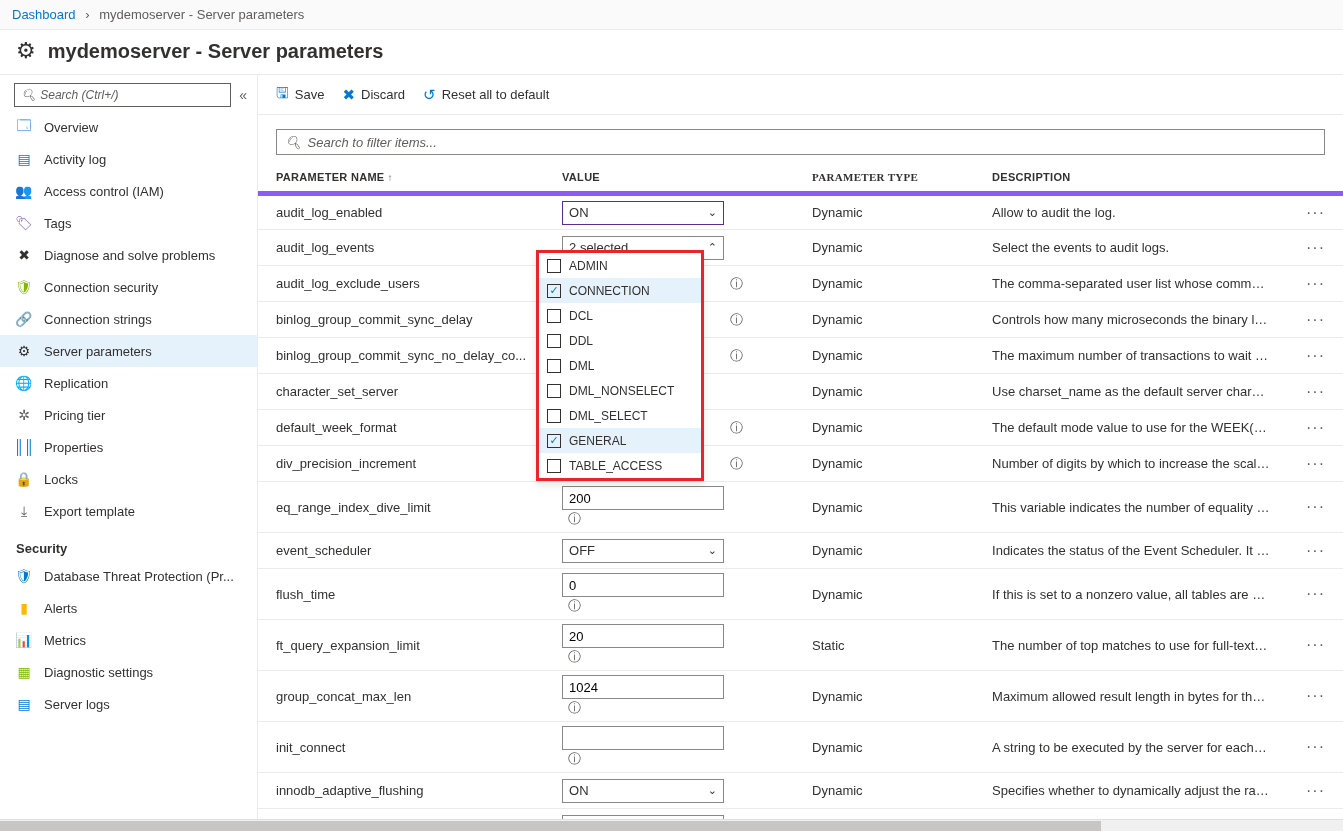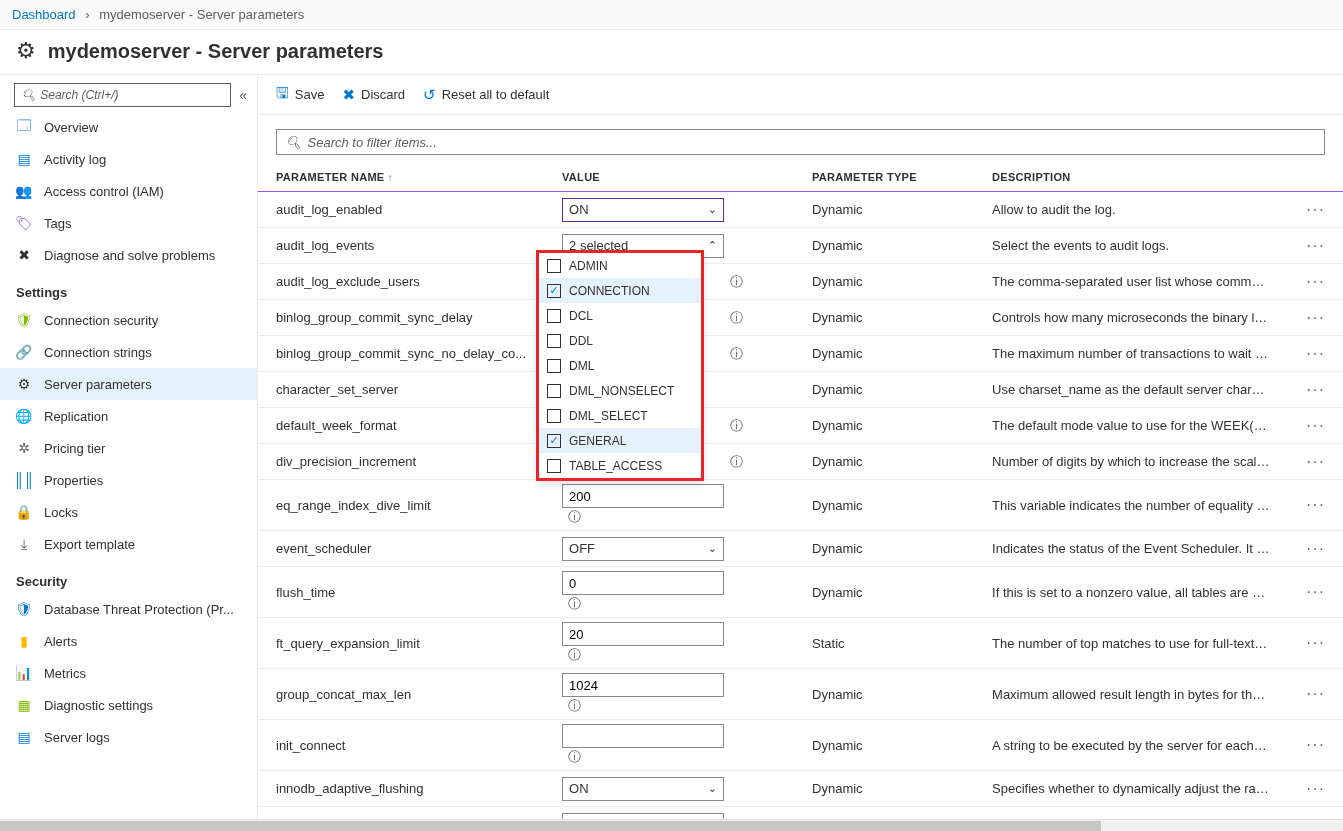--- a/index.html
+++ b/index.html
@@ -33,21 +33,21 @@
   .main { flex: 1; display: flex; flex-direction: column; overflow: hidden; }
   .toolbar { display: flex; align-items: center; height: 40px; gap: 18px; padding: 0 18px; border-bottom: 1px solid #edebe9; }
   .tb-btn { display: flex; align-items: center; gap: 6px; cursor: pointer; color: #323130; }
   .tb-btn .ico { color: #0078d4; font-size: 15px; }
   
   .filter-row { padding: 14px 18px 8px 18px; }
   .filter-input { width: 100%; border: 1px solid #8a8886; height: 26px; padding: 0 8px; display: flex; align-items: center; gap: 6px; color: #605e5c; font-style: italic; background: #fff; }
   
   .table-wrap { flex: 1; overflow: auto; position: relative; }
   table { width: 100%; border-collapse: collapse; }
-  th { text-align: left; font-size: 11px; font-weight: 600; color: #323130; padding: 8px 18px; border-bottom: 1px solid #8b5cf6; text-transform: uppercase; letter-spacing: 0.3px; }
+  th { text-align: left; font-size: 11px; font-weight: 600; color: #323130; padding: 8px 18px; border-bottom: 5px solid #8b5cf6; text-transform: uppercase; letter-spacing: 0.3px; }
   th.sort::after { content: " ↑"; color: #605e5c; font-size: 10px; }
   td { padding: 4px 18px; border-bottom: 1px solid #edebe9; height: 36px; vertical-align: middle; white-space: nowrap; overflow: hidden; text-overflow: ellipsis; }
   td.desc { max-width: 300px; }
   td.name { font-weight: 400; }
   .more { color: #605e5c; cursor: pointer; font-size: 16px; letter-spacing: 1px; }
   .info-ico { color: #605e5c; font-size: 13px; margin-left: 6px; cursor: default; }
   
   .val-dd, .val-in { width: 162px; height: 24px; border: 1px solid #8a8886; padding: 0 6px; font-size: 13px; background: #fff; display: flex; align-items: center; justify-content: space-between; cursor: pointer; }
   .val-dd.highlight { border: 1px solid #5c2d91; }
   .val-dd.open { border-bottom: 1px solid #8a8886; }
@@ -109,21 +109,20 @@
           </div>
           <div class="sb-item">
             <span class="sb-icon" style="color:#8764b8">🏷</span>
             <span>Tags</span>
           </div>
           <div class="sb-item">
             <span class="sb-icon" style="color:#323130">✖</span>
             <span>Diagnose and solve problems</span>
           </div>
         </div>
-      <div class="sb-group-title">Settings</div>
       <div id="sb-settings-group">
           <div class="sb-item">
             <span class="sb-icon" style="color:#7fba00">🛡</span>
             <span>Connection security</span>
           </div>
           <div class="sb-item">
             <span class="sb-icon" style="color:#605e5c">🔗</span>
             <span>Connection strings</span>
           </div>
           <div class="sb-item active">
@@ -201,21 +200,21 @@
         <span>Search to filter items...</span>
       </div>
     </div>
 
     <div class="table-wrap">
       <table>
         <thead>
           <tr>
             <th class="sort" style="width:260px;">PARAMETER NAME</th>
             <th style="width:250px;">VALUE</th>
-            <th style="width:180px;">PARAMETER TYPE</th>
+            <th style="width:180px;font-family:Liberation Serif, serif;">PARAMETER TYPE</th>
             <th>DESCRIPTION</th>
             <th style="width:40px;"></th>
           </tr>
         </thead>
         <tbody id="tbody">
             <tr>
     <td class="name">audit_log_enabled</td>
     <td style="position:relative;">
                 <div class="val-dd highlight">
                   <span>ON</span>

